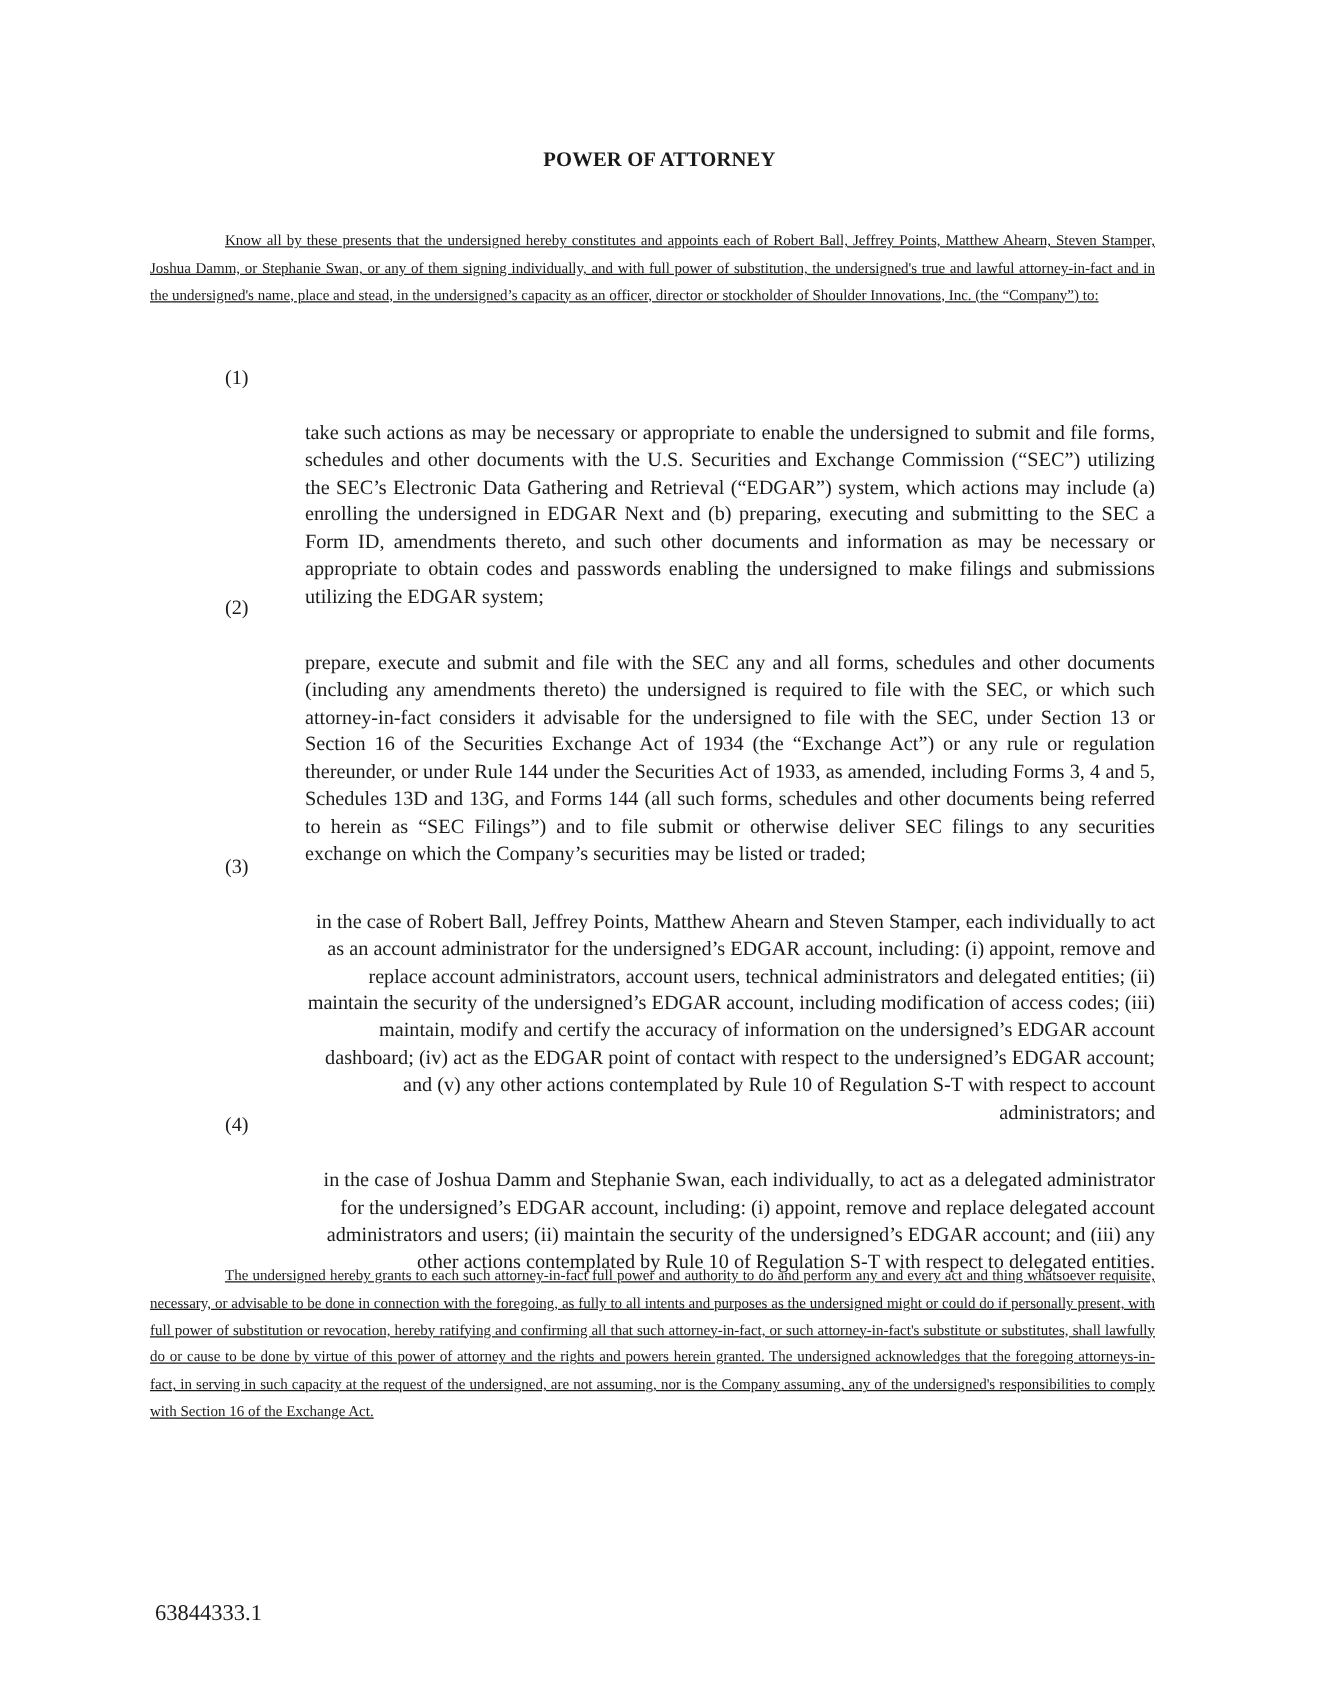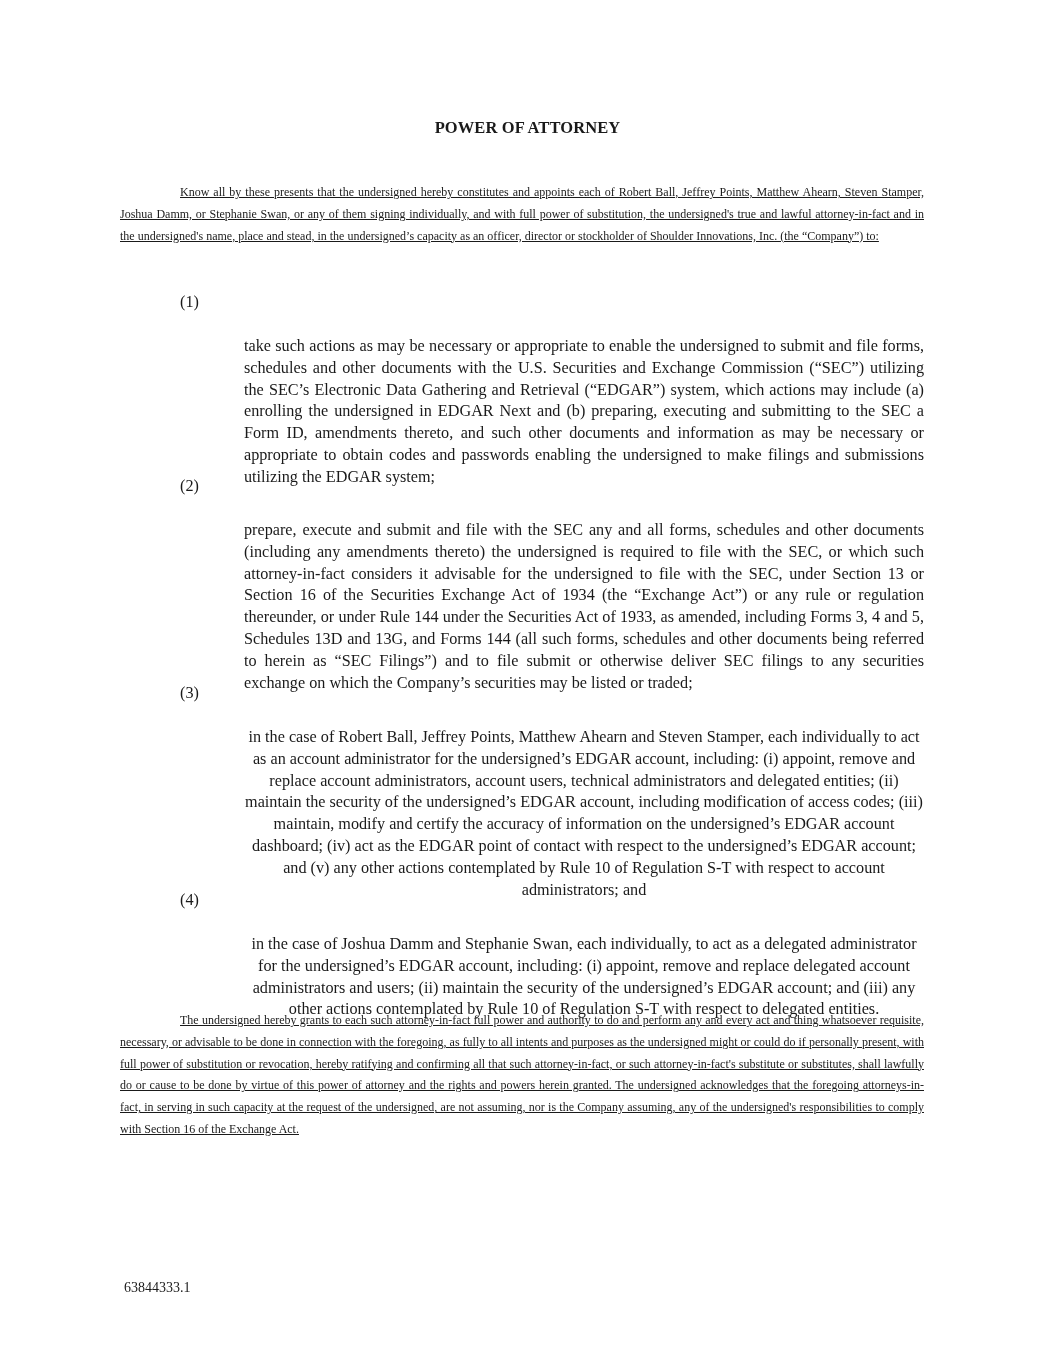--- a/index.html
+++ b/index.html
@@ -8,22 +8,22 @@
   .page { position: absolute; left: 0; top: 0; width: 1055px; height: 1365px; }
   .title { position: absolute; left: 0; width: 1055px; top: 118px; text-align: center;
            font-weight: bold; font-size: 16.5px; letter-spacing: 0.1px; }
   .para { position: absolute; left: 120px; width: 804px; font-size: 12px;
           line-height: 21.8px; text-align: justify; text-decoration: underline; }
   .para .indent { display: inline-block; width: 60px; }
   .item { position: absolute; left: 120px; width: 804px; }
   .item .num { position: absolute; left: 60px; top: 0; font-size: 16.2px; line-height: 21.8px; }
   .item .txt { position: absolute; left: 124px; width: 680px; font-size: 16.2px;
                line-height: 21.8px; text-align: justify; margin-top: 44px; }
-  .item .txt.left { text-align: center; }
-  .footer { position: absolute; left: 124px; top: 1280px; font-size: 14px; }
+  .item .txt.left { text-align: right; }
+  .footer { position: absolute; left: 124px; top: 1280px; font-size: 18px; }
 </style>
 </head>
 <body>
 
 <div class="page">
   <div class="title">POWER OF ATTORNEY</div>
 
   <div class="para" style="top:182px;"><span class="indent"></span><span>Know all by these presents that the undersigned hereby constitutes and appoints each of Robert Ball, Jeffrey Points, Matthew Ahearn, Steven Stamper, Joshua Damm, or Stephanie Swan, or any of them signing individually, and with full power of substitution, the undersigned's true and lawful attorney-in-fact and in the undersigned's name, place and stead, in the undersigned’s capacity as an officer, director or stockholder of Shoulder Innovations, Inc. (the “Company”) to:</span></div>
 
   <div class="item" style="top:292px;">

